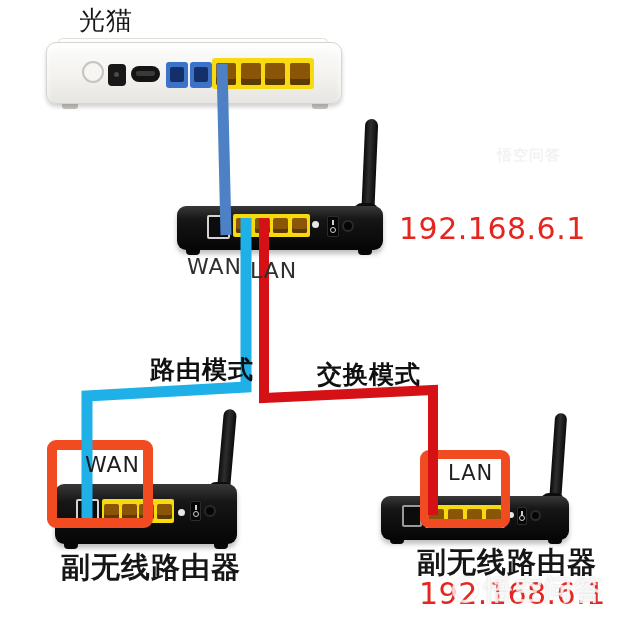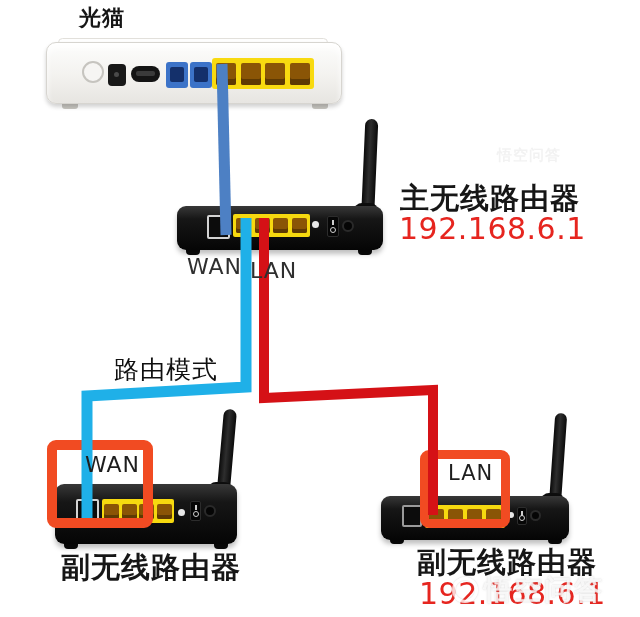--- a/index.html
+++ b/index.html
@@ -13,25 +13,25 @@
   *{margin:0;padding:0;box-sizing:border-box;}
   body{background:#fff;}
   .canvas{
     position:relative;width:640px;height:617px;background:#fff;overflow:hidden;
     font-family:"DejaVu Sans","Liberation Sans",sans-serif;
   }
   .abs{position:absolute;}
 
   
   .title-row{top:3px;left:79px;display:flex;gap:24px;align-items:baseline;z-index:2;}
-  .title-row span{font-size:22px;font-weight:700;color:var(--label-black);letter-spacing:1px;}
+  .title-row span{font-size:26px;font-weight:400;color:var(--label-black);letter-spacing:1px;}
   .device-name{font-size:29px;font-weight:600;color:var(--label-black);z-index:2;letter-spacing:1px;}
   .device-ip{font-size:30px;font-weight:400;color:var(--ip-red);z-index:2;letter-spacing:0.5px;}
   .port-caption{font-size:22px;font-weight:400;color:#2f2f2f;z-index:6;letter-spacing:1px;}
-  .mode-label{font-size:25px;font-weight:400;color:#101010;z-index:6;letter-spacing:1px;}
+  .mode-label{font-size:25px;font-weight:700;color:#101010;z-index:6;letter-spacing:1px;margin-left:36px;}
   .box-caption{font-size:21px;font-weight:400;color:#1e1e1e;z-index:6;letter-spacing:1px;}
 
   
   .modem-body{
     left:46px;top:42px;width:296px;height:62px;z-index:1;
     background:linear-gradient(180deg,#fdfdfc 0%,#f3f2ef 55%,#e7e5e1 100%);
     border:1px solid #d7d5d0;border-radius:10px;
     box-shadow:0 3px 4px rgba(0,0,0,0.18), inset 0 5px 6px rgba(255,255,255,0.9);
   }
   .modem-topface{left:58px;top:38px;width:270px;height:9px;background:#fefefe;border:1px solid #e2e0db;border-radius:5px;z-index:1;}
@@ -116,26 +116,26 @@
   <div class="abs lan-block" style="left:233px;top:214px;width:77px;height:23px;">
     <span class="rj45"></span>
     <span class="rj45"></span>
     <span class="rj45"></span>
     <span class="rj45"></span>
   </div>
   <div class="abs reset-dot" style="left:312px;top:221px;"></div>
   <div class="abs power-switch" style="left:327px;top:216px;width:12px;height:21px;"></div>
   <div class="abs power-jack" style="left:342px;top:220px;width:12px;height:12px;"></div>
 
-  <div class="abs device-name" style="left:400px;top:179px;">主无线路由器</div>
   <div class="abs device-ip" style="left:399px;top:211px;">192.168.6.1</div>
   <div class="abs port-caption" style="left:187px;top:254px;">WAN</div>
   <div class="abs port-caption" style="left:250px;top:258px;">LAN</div>
 
   <div class="abs mode-label" style="left:114px;top:353px;">路由模式</div>
+  <div class="abs mode-label" style="left:281px;top:358px;">交换模式</div>
 
   <div class="abs antenna" style="left:216px;top:409px;width:13px;height:92px;transform:rotate(5deg);"></div>
   <div class="abs antenna-base" style="left:208px;top:482px;width:24px;height:22px;"></div>
   <div class="abs router-foot" style="left:64px;top:543px;"></div>
   <div class="abs router-foot" style="left:214px;top:543px;"></div>
   <div class="abs router-body" style="left:55px;top:484px;width:182px;height:60px;"></div>
   <div class="abs wan-port" style="left:76px;top:499px;width:23px;height:25px;"></div>
   <div class="abs lan-block" style="left:102px;top:499px;width:72px;height:24px;">
     <span class="rj45"></span>
     <span class="rj45"></span>

